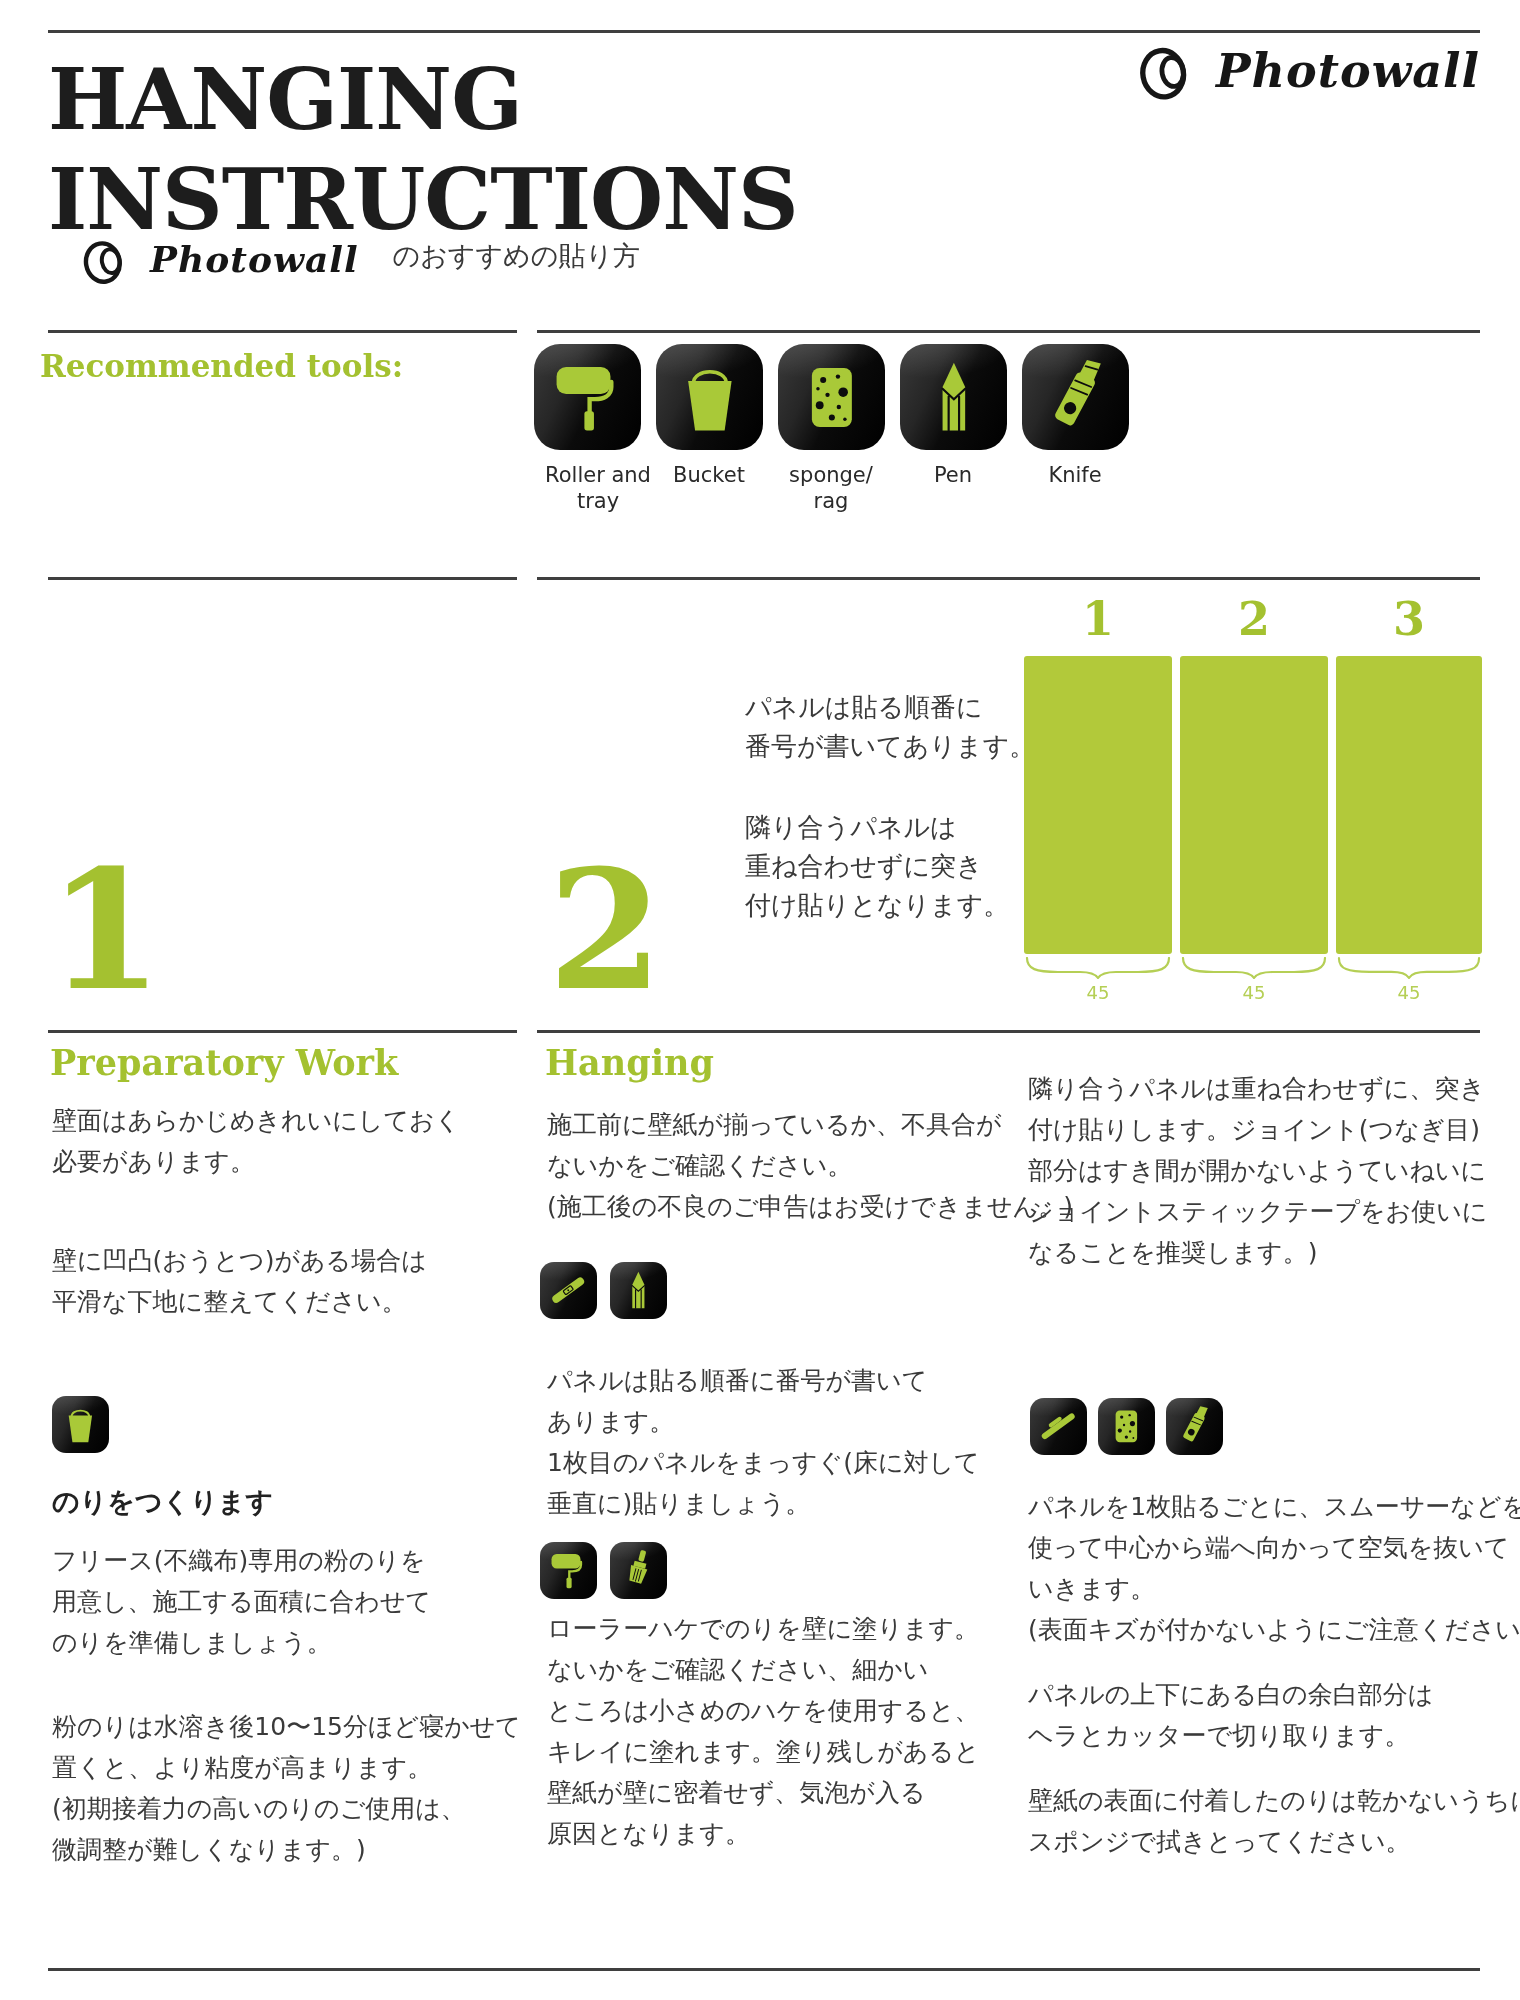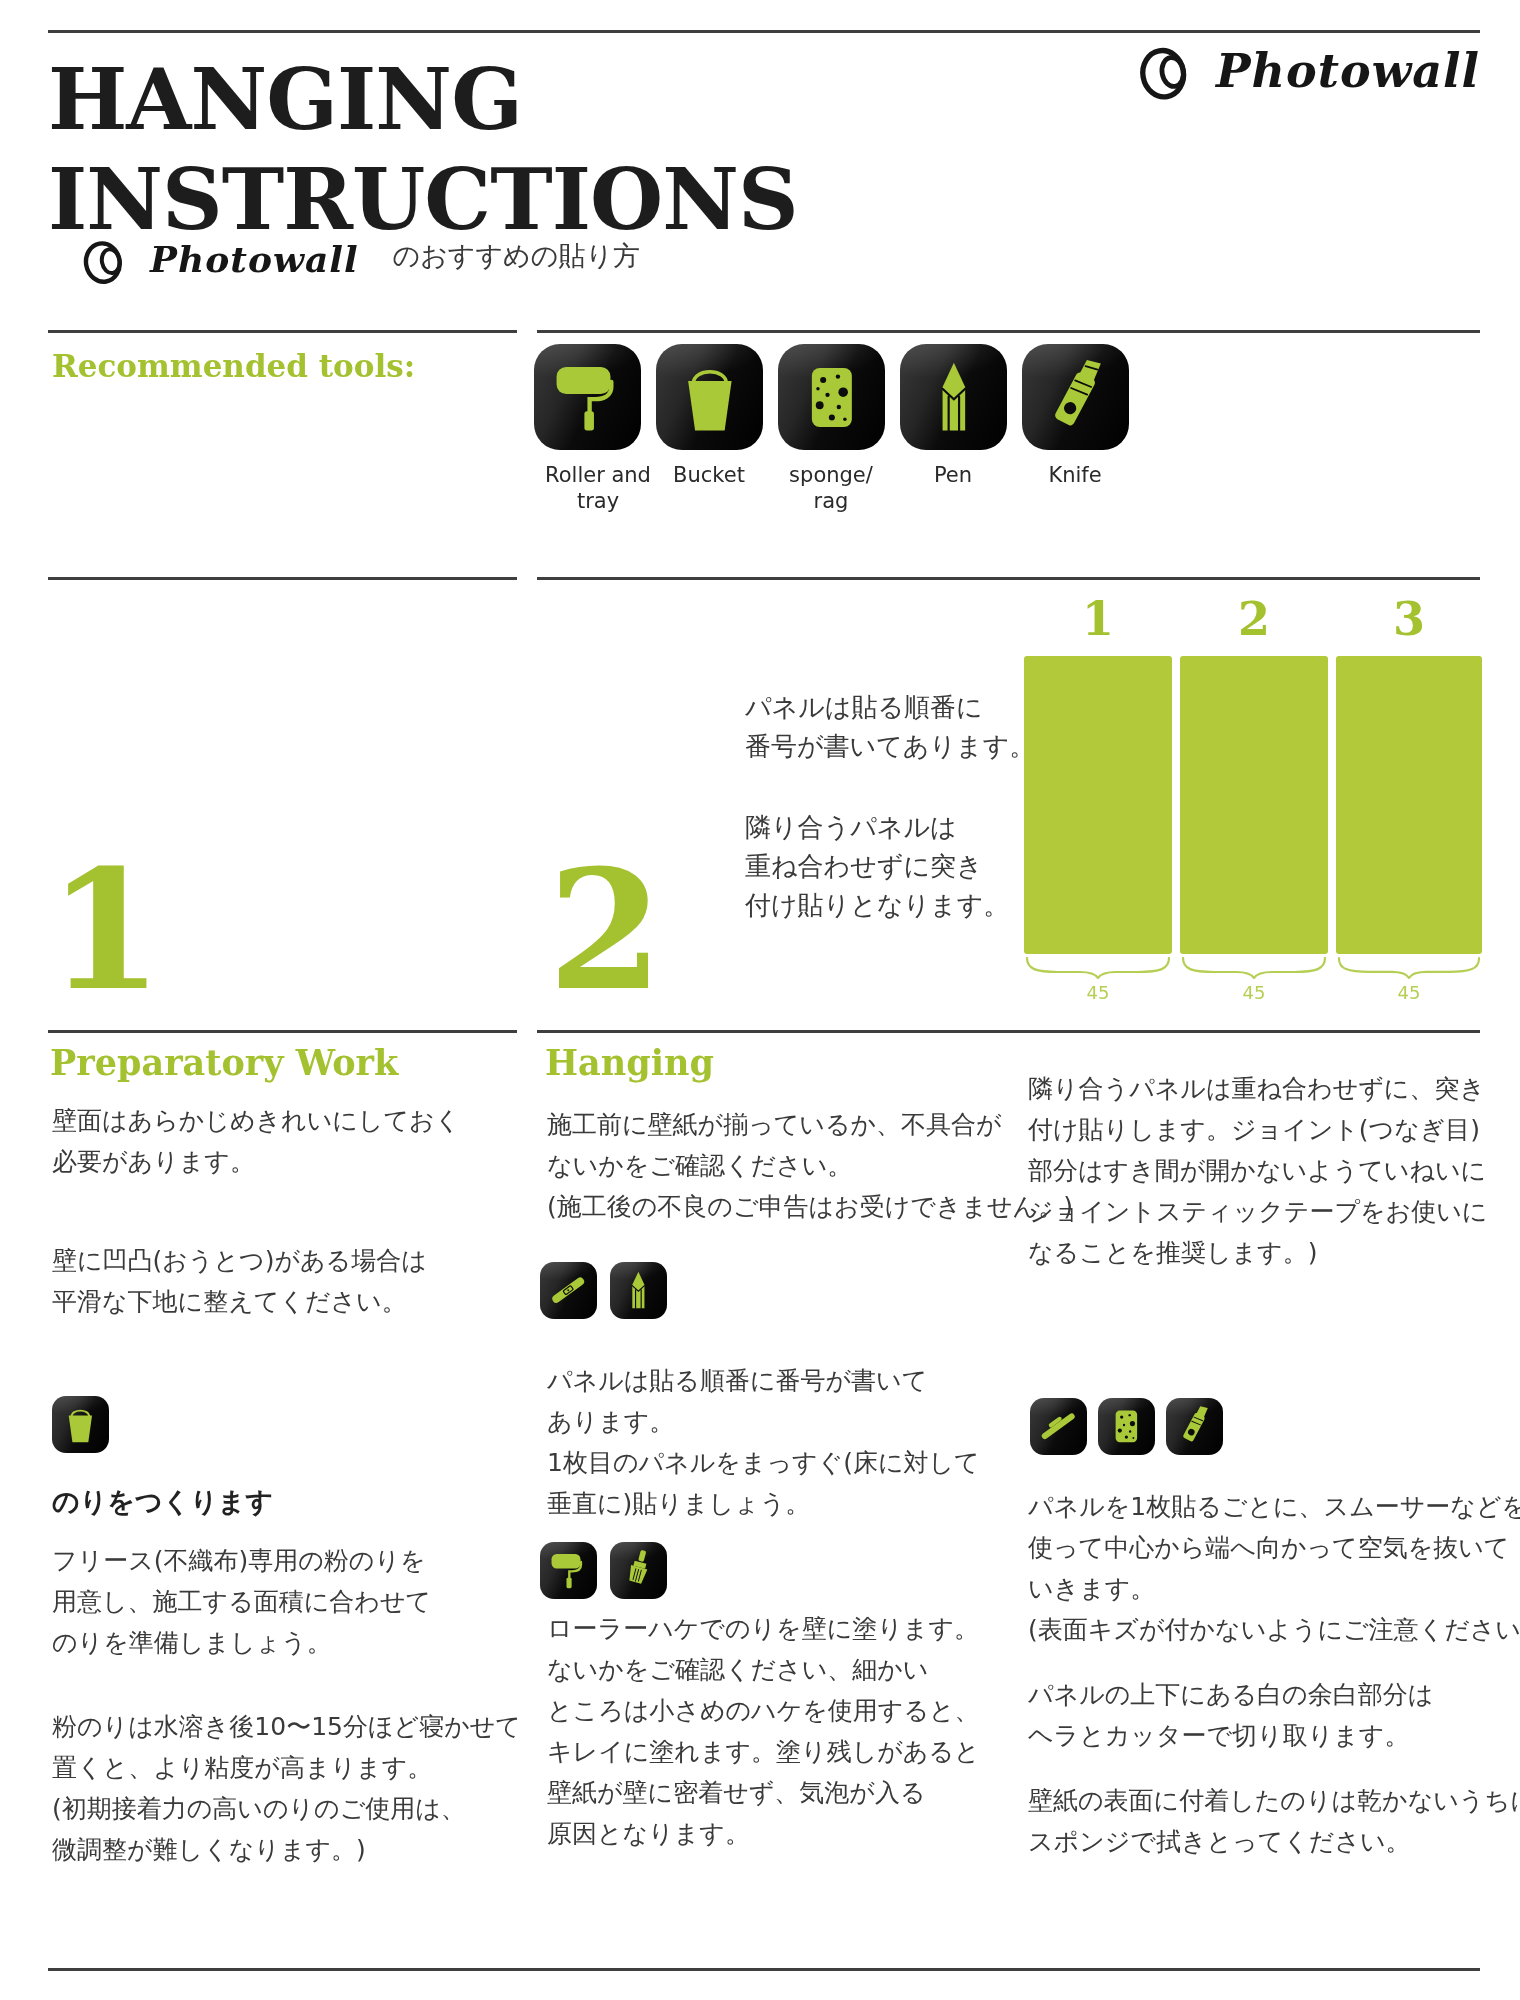--- a/index.html
+++ b/index.html
@@ -69,21 +69,21 @@
       <ellipse cx="36" cy="30" rx="11" ry="15" fill="none" stroke="#161616" stroke-width="5"></ellipse>
     </g>
   </svg>
   <span class="brand">Photowall</span>
   <span class="subtitle">のおすすめの貼り方</span>
 </div>
 
 <div class="rule" style="top:330px;left:48px;width:469px;"></div>
 <div class="rule" style="top:330px;left:537px;width:943px;"></div>
 
-<div class="greenhead tools-head" style="left:52px;top:348px;">Recommended tools:</div>
+<div class="greenhead tools-head" style="left:40px;top:348px;">Recommended tools:</div>
 
 <div class="tile lg" style="left:534px;top:344px;">
   <svg class="ic" viewBox="0 0 100 100">
     <rect class="g" x="14" y="15" width="62" height="31" rx="11"></rect>
     <path class="s" stroke-width="5" d="M77,32 L77,38 C77,48 68,52 58,52 L52,52 L52,67"></path>
     <rect class="g" x="46" y="66" width="11" height="22" rx="3"></rect>
   </svg>
 </div>
 <div class="tile lg" style="left:656px;top:344px;">
   <svg class="ic" viewBox="0 0 100 100">

